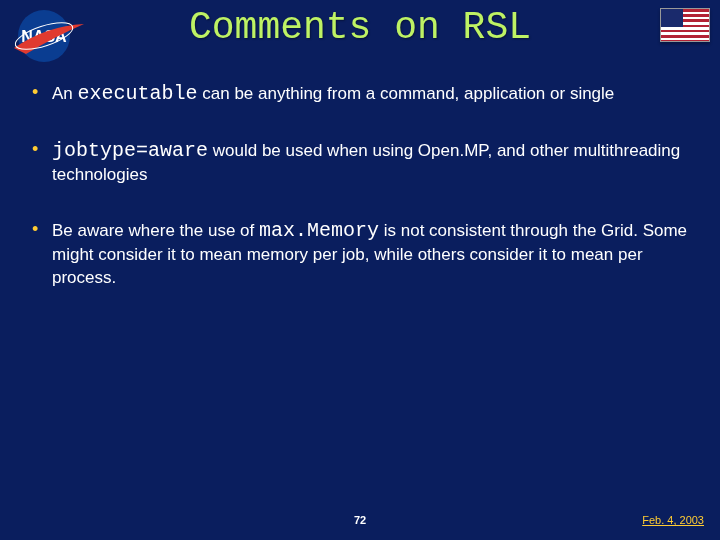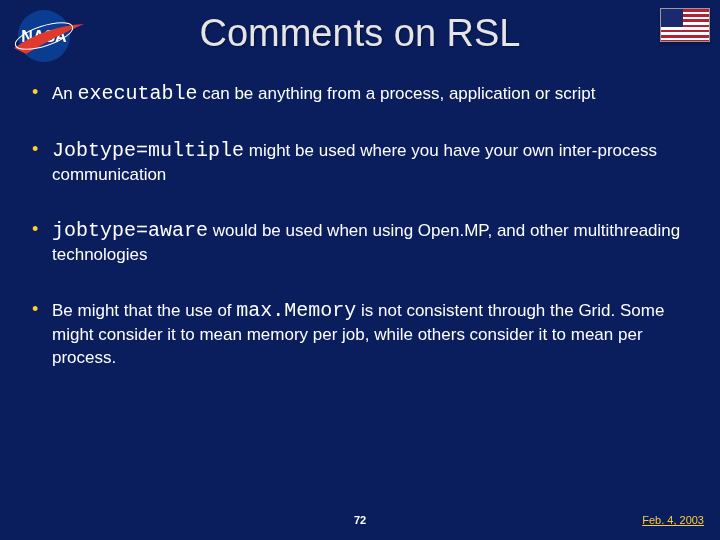--- a/index.html
+++ b/index.html
@@ -29,25 +29,25 @@
     width: 22px; height: 18px;
     background: #1a2a6c;
   }
   .flag .stripes {
     position: absolute; top:0; left:0; right:0; bottom:0;
     background: repeating-linear-gradient(#b22234 0 2.6px, #fff 2.6px 5.2px);
   }
   .title {
     text-align: center;
     font-size: 38px;
-    color: #e5e5e5;
-    padding-top: 12px;
+    color: #bef264;
+    padding-top: 6px;
     font-weight: normal;
     text-shadow: 1px 1px 2px rgba(0,0,0,.4);
-    font-family: Liberation Sans, sans-serif;
+    font-family: Liberation Mono, monospace;
   }
   .content {
     position: absolute;
     top: 80px; left: 28px; right: 24px;
   }
   ul.bullets { list-style: none; }
   ul.bullets > li {
     margin-bottom: 30px;
     padding-left: 24px;
     position: relative;
@@ -96,28 +96,25 @@
 <div class="flag">
   <div class="stripes"></div>
   <div class="canton"></div>
 </div>
 
 <h1 class="title">Comments on RSL</h1>
 
 <div class="content">
   <ul class="bullets">
     <li>
-      <span>An </span><span class="mono">executable</span><span> can be anything from a process,  application or script</span>
-    </li>
-    <li>
-      <span></span><span class="mono">Jobtype=multiple</span><span> might be used where you have your own inter-process communication</span>
+      <span>An </span><span class="mono">executable</span><span> can be anything from a command,  application or single</span>
     </li>
     <li>
       <span></span><span class="mono">jobtype=aware</span><span> would be used when using Open.MP, and other multithreading technologies</span>
     </li>
     <li>
-      <span>Be might that the use of </span><span class="mono">max.Memory</span><span> is not consistent through the Grid.  Some might consider it to mean memory per job, while others consider it to mean per process.</span>
+      <span>Be aware where the use of </span><span class="mono">max.Memory</span><span> is not consistent through the Grid.  Some might consider it to mean memory per job, while others consider it to mean per process.</span>
     </li>
   </ul>
 </div>
 
 <div class="footer-page">72</div>
 <div class="footer-date">Feb. 4, 2003</div>
 
 </body></html>

